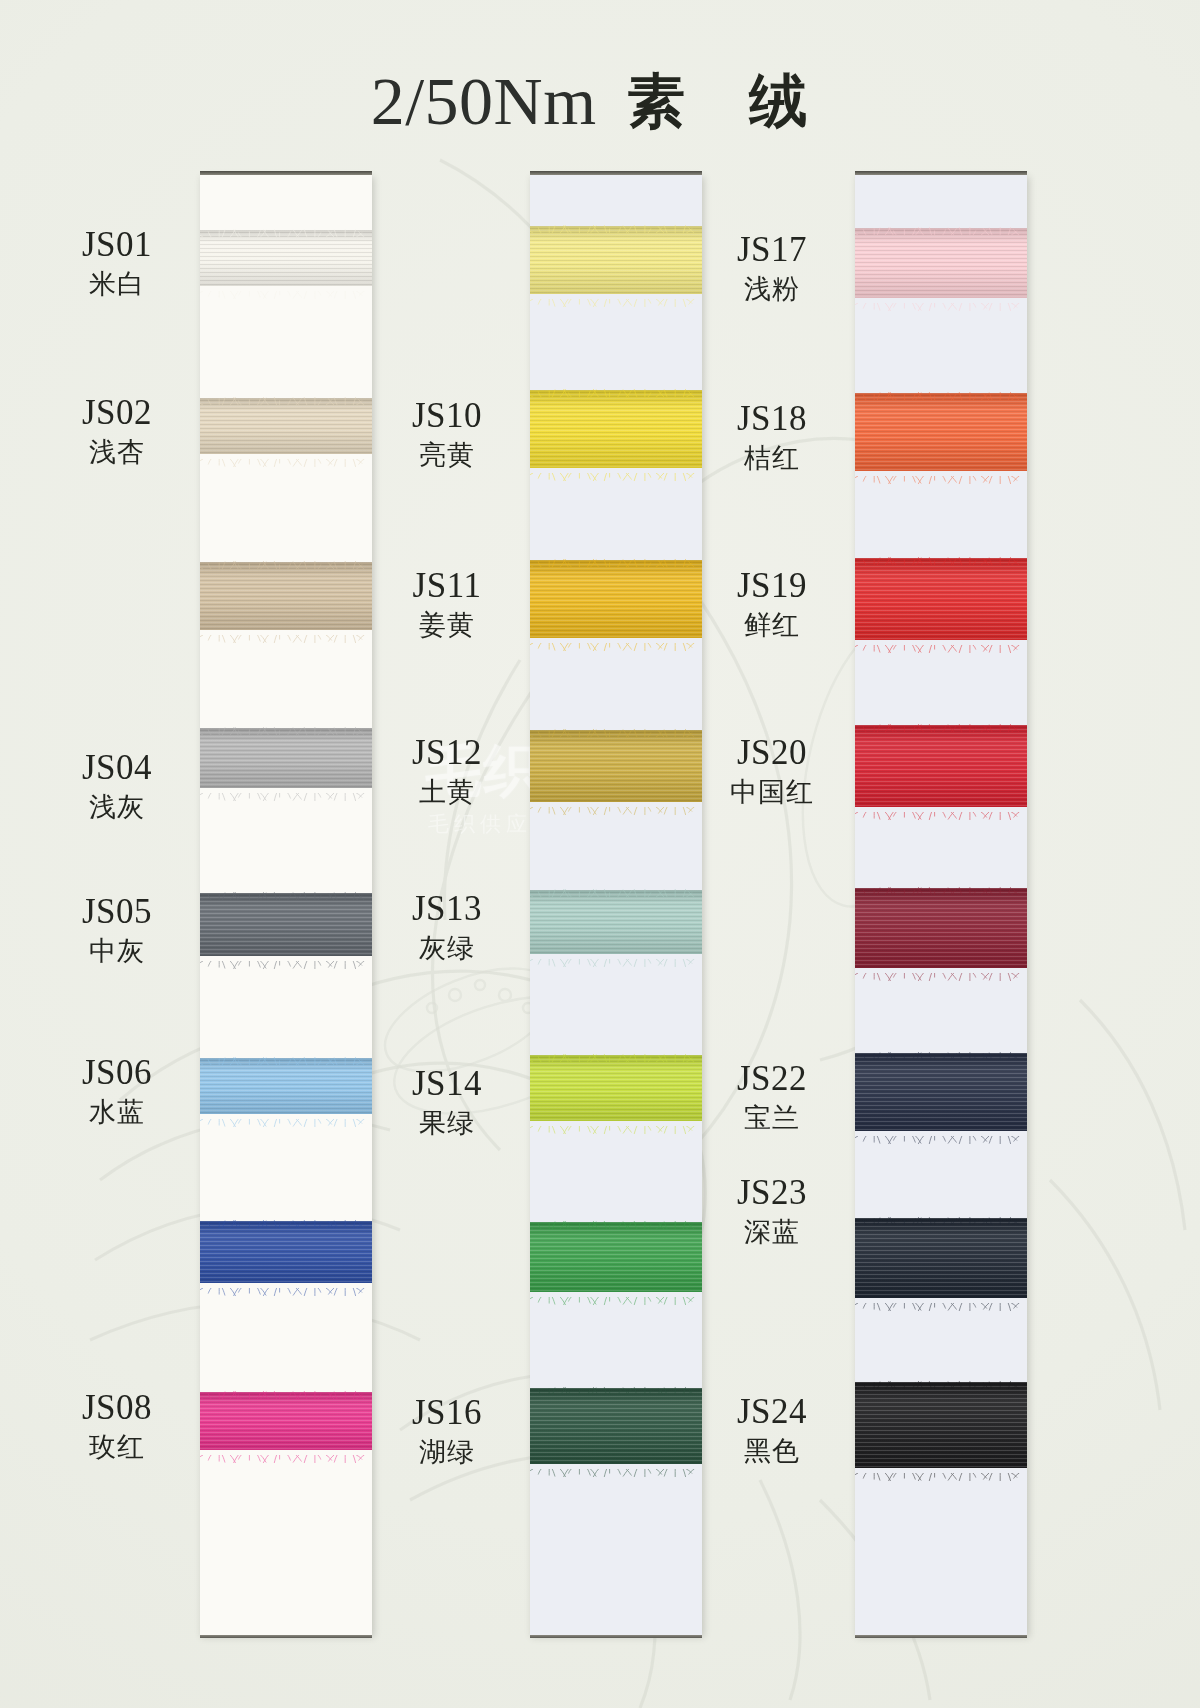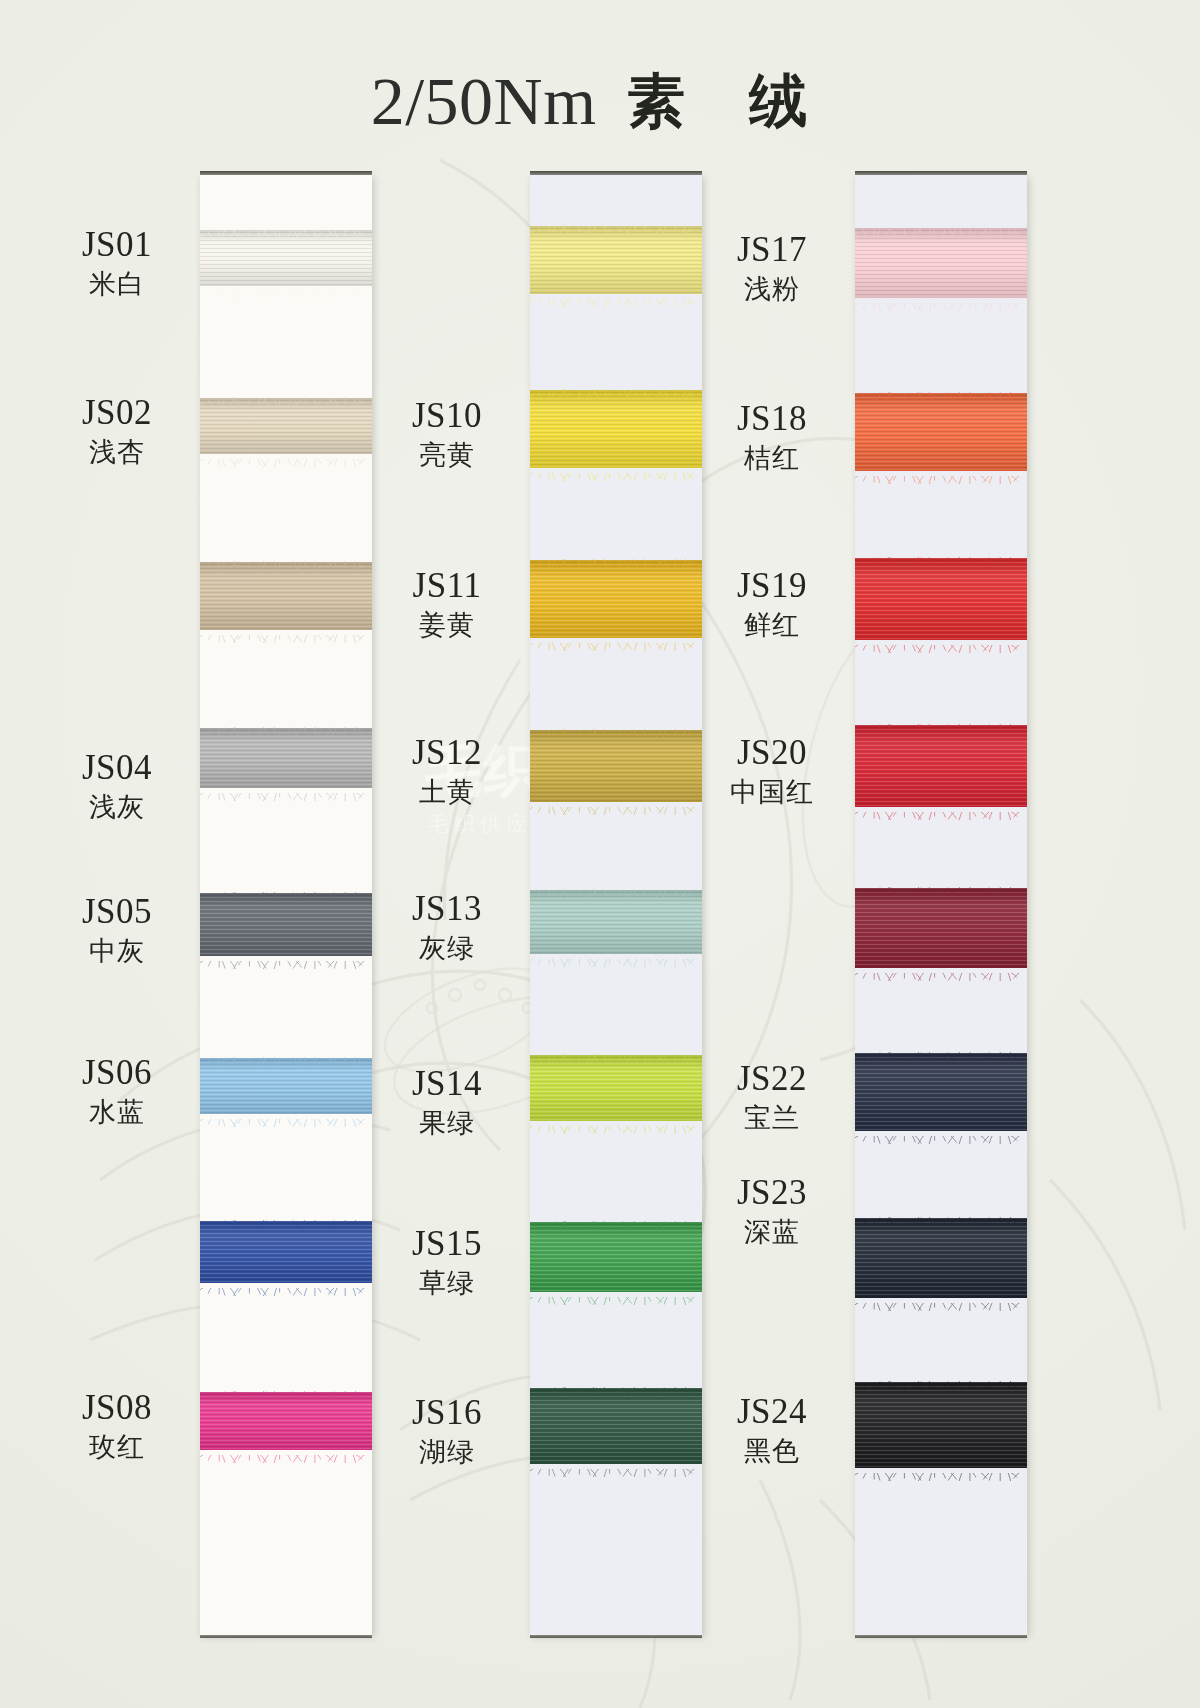--- a/index.html
+++ b/index.html
@@ -750,24 +750,20 @@
         <span class="name">土黄</span>
       </div>
       <div class="label" style="top: 888px;">
         <span class="code">JS13</span>
         <span class="name">灰绿</span>
       </div>
       <div class="label" style="top: 1054px; margin-top: 9px;">
         <span class="code">JS14</span>
         <span class="name">果绿</span>
       </div>
-      <div class="label" style="top: 1223px;">
-        <span class="code">JS15</span>
-        <span class="name">草绿</span>
-      </div>
       <div class="label" style="top: 1392px;">
         <span class="code">JS16</span>
         <span class="name">湖绿</span>
       </div>
       <div class="card" style="background: rgb(236, 238, 244);">
         <div class="card-lip"></div>
         <div class="card-foot"></div>
         <div class="band" style="top: 51px; height: 68px; background: rgb(242, 232, 132);">
           <div class="band-core"></div>
           <div class="band-shade"></div>

